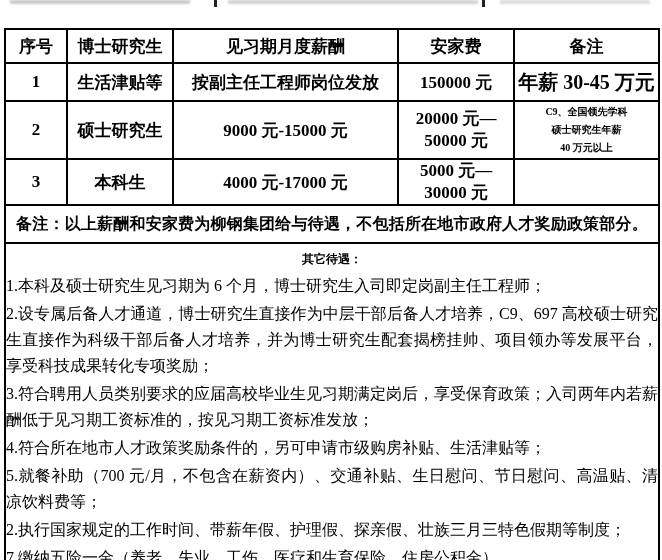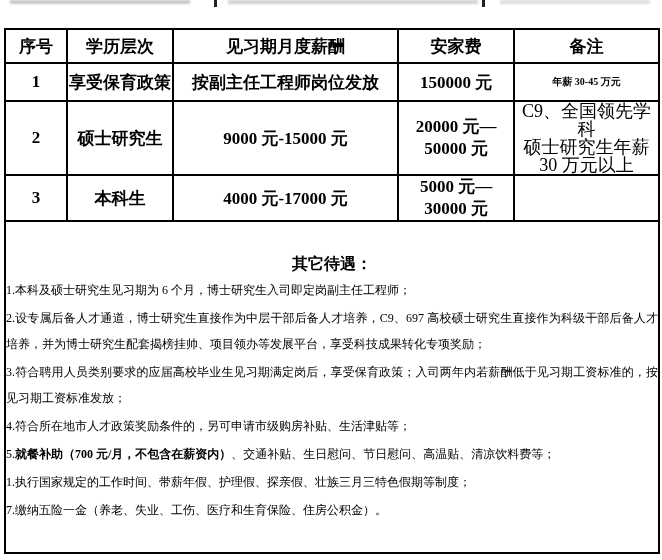--- a/index.html
+++ b/index.html
@@ -17,35 +17,35 @@
   }
   table.salary th, table.salary td{
     border:2.5px solid #000;padding:0;text-align:center;vertical-align:middle;overflow:hidden;
   }
   th.hdr{font-size:17px;font-weight:700;height:32px;}
   td.c{font-size:17px;font-weight:700;}
   .r1{height:38px;}
   .r2{height:58px;}
   .r3{height:44px;}
   .two-line{line-height:22px;font-size:17px;font-weight:700;}
-  .small-remark{font-size:18px;line-height:18px;font-weight:400;}
+  .small-remark{font-size:10px;line-height:18px;font-weight:700;}
   td.note-cell{
     height:36px;text-align:left;padding:0 7px;font-size:16px;font-weight:700;
     letter-spacing:.2px;white-space:nowrap;
   }
   td.other-cell{
     height:330px;text-align:left;vertical-align:top;padding:5px 8px 4px 8px;
   }
-  .other-heading{font-size:16px;font-weight:700;line-height:27px;}
+  .other-heading{font-size:12px;font-weight:700;line-height:27px;}
   .benefit{
-    font-size:12px;font-weight:400;line-height:26px;margin:0 0 2px 0;
+    font-size:16px;font-weight:400;line-height:26px;margin:0 0 2px 0;
     text-align:justify;text-justify:inter-ideograph;
     font-family:"Liberation Serif","DejaVu Serif",serif;
   }
-  .benefit b{font-weight:700;}
+  .benefit b{font-weight:400;}
 </style>
 </head>
 <body>
 
 <div class="page">
 
   <div class="artifact-strip" style="left:10px;width:180px;"></div>
   <div class="artifact-strip" style="left:228px;width:250px;opacity:.45;"></div>
   <div class="artifact-strip" style="left:500px;width:150px;opacity:.35;"></div>
   <div class="artifact-stub" style="left:214px;"></div>
@@ -56,69 +56,72 @@
       <col style="width:62px">
         <col style="width:106px">
         <col style="width:225px">
         <col style="width:116px">
         <col style="width:145px">
     </colgroup>
 
     <tbody>
         <tr>
       <th class="hdr">序号</th>
-      <th class="hdr">学历层次</th>
+      <th class="hdr">博士研究生</th>
       <th class="hdr">见习期月度薪酬</th>
       <th class="hdr">安家费</th>
       <th class="hdr">备注</th>
     </tr>
 
     <tr class="r1">
       <td class="c">1</td>
-      <td class="c">享受保育政策</td>
+      <td class="c">生活津贴等</td>
       <td class="c">按副主任工程师岗位发放</td>
       <td class="c">150000 元</td>
-      <td class="c" style="font-size:10px;">年薪 30-45 万元</td>
+      <td class="c" style="font-size:20px;">年薪 30-45 万元</td>
     </tr>
 
     <tr class="r2">
       <td class="c">2</td>
       <td class="c">硕士研究生</td>
       <td class="c">9000 元-15000 元</td>
       <td class="c">
         <div class="two-line">20000 元—</div>
         <div class="two-line">50000 元</div>
       </td>
       <td>
         <div class="small-remark">C9、全国领先学科</div>
         <div class="small-remark">硕士研究生年薪</div>
-        <div class="small-remark">30 万元以上</div>
+        <div class="small-remark">40 万元以上</div>
       </td>
     </tr>
 
     <tr class="r3">
       <td class="c">3</td>
       <td class="c">本科生</td>
       <td class="c">4000 元-17000 元</td>
       <td class="c">
         <div class="two-line">5000 元—</div>
         <div class="two-line">30000 元</div>
       </td>
       <td></td>
     </tr>
 
+    <tr>
+      <td class="note-cell" colspan="5"><span>备注：</span><span>以上薪酬和安家费为柳钢集团给与待遇，不包括所在地市政府人才奖励政策部分。</span></td>
+    </tr>
 
     <tr>
       <td class="other-cell" colspan="5">
         <div class="other-heading">其它待遇：</div>
         <p class="benefit">1.本科及硕士研究生见习期为 6 个月，博士研究生入司即定岗副主任工程师；</p>
         <p class="benefit">2.设专属后备人才通道，博士研究生直接作为中层干部后备人才培养，C9、697 高校硕士研究生直接作为科级干部后备人才培养，并为博士研究生配套揭榜挂帅、项目领办等发展平台，享受科技成果转化专项奖励；</p>
         <p class="benefit">3.符合聘用人员类别要求的应届高校毕业生见习期满定岗后，享受保育政策；入司两年内若薪酬低于见习期工资标准的，按见习期工资标准发放；</p>
         <p class="benefit">4.符合所在地市人才政策奖励条件的，另可申请市级购房补贴、生活津贴等；</p>
         <p class="benefit"><span>5.</span><b>就餐补助（700 元/月，不包含在薪资内）</b><span>、交通补贴、生日慰问、节日慰问、高温贴、清凉饮料费等；</span></p>
-        <p class="benefit">1.执行国家规定的工作时间、带薪年假、护理假、探亲假、壮族三月三特色假期等制度；</p>
+        <p class="benefit">2.执行国家规定的工作时间、带薪年假、护理假、探亲假、壮族三月三特色假期等制度；</p>
         <p class="benefit">7.缴纳五险一金（养老、失业、工伤、医疗和生育保险、住房公积金）。</p>
       </td>
     </tr>
   </tbody>
     </table>
 
 </div>
 
 </body></html>

